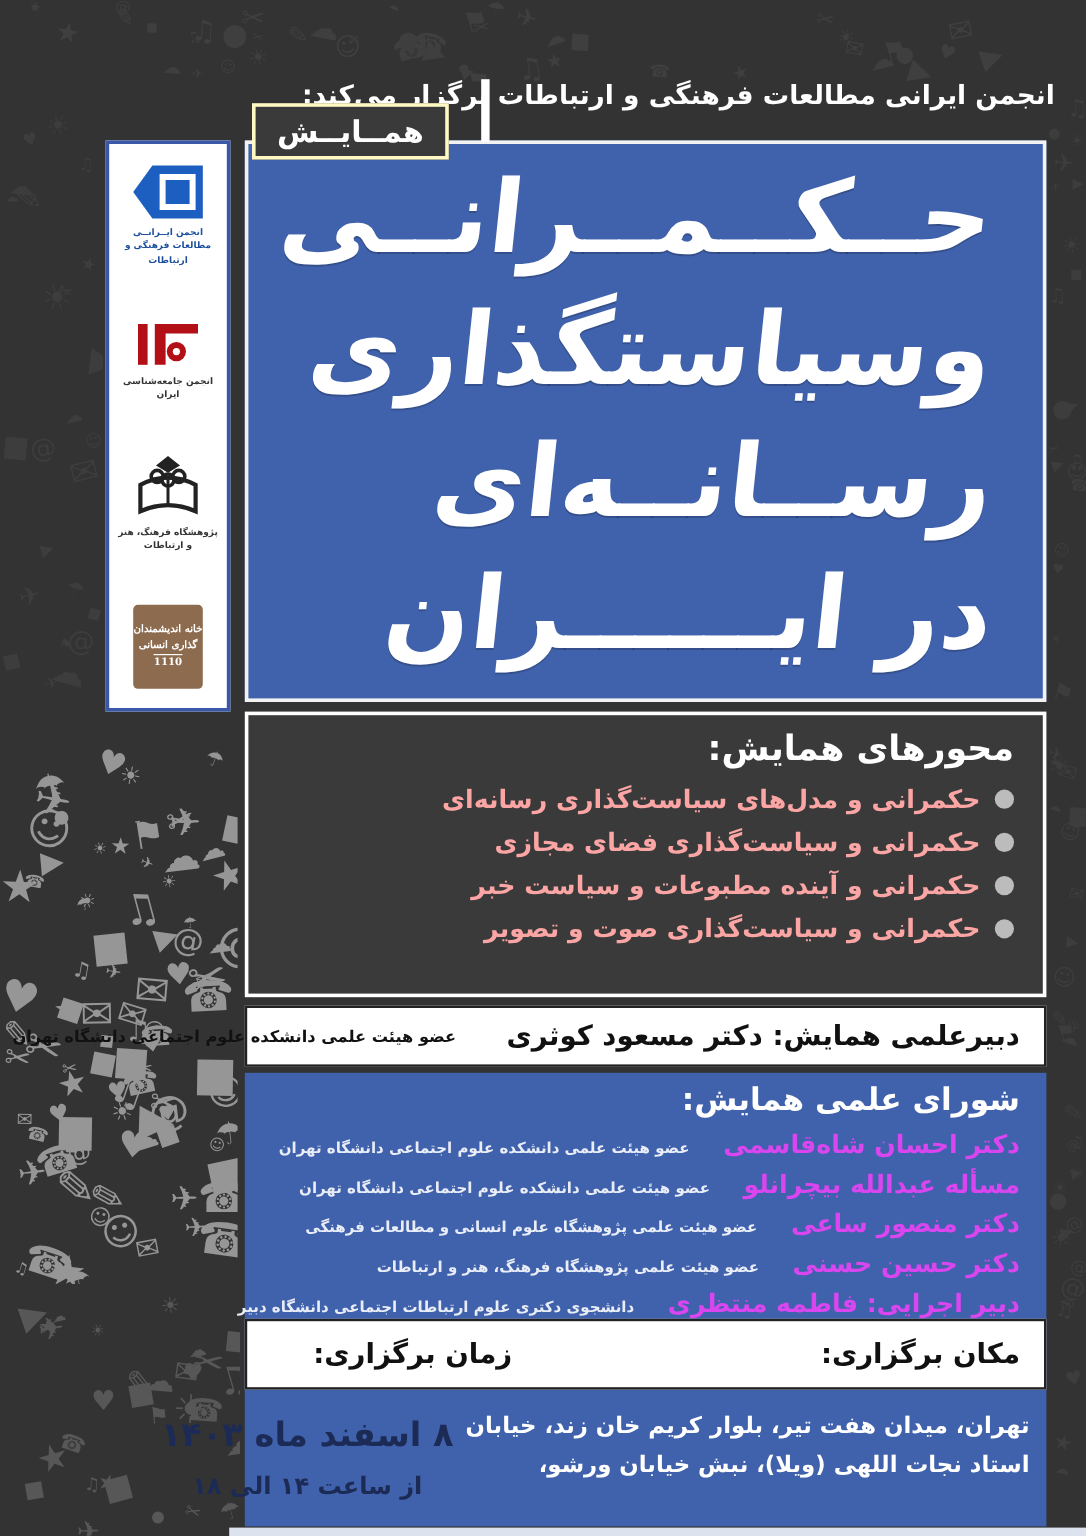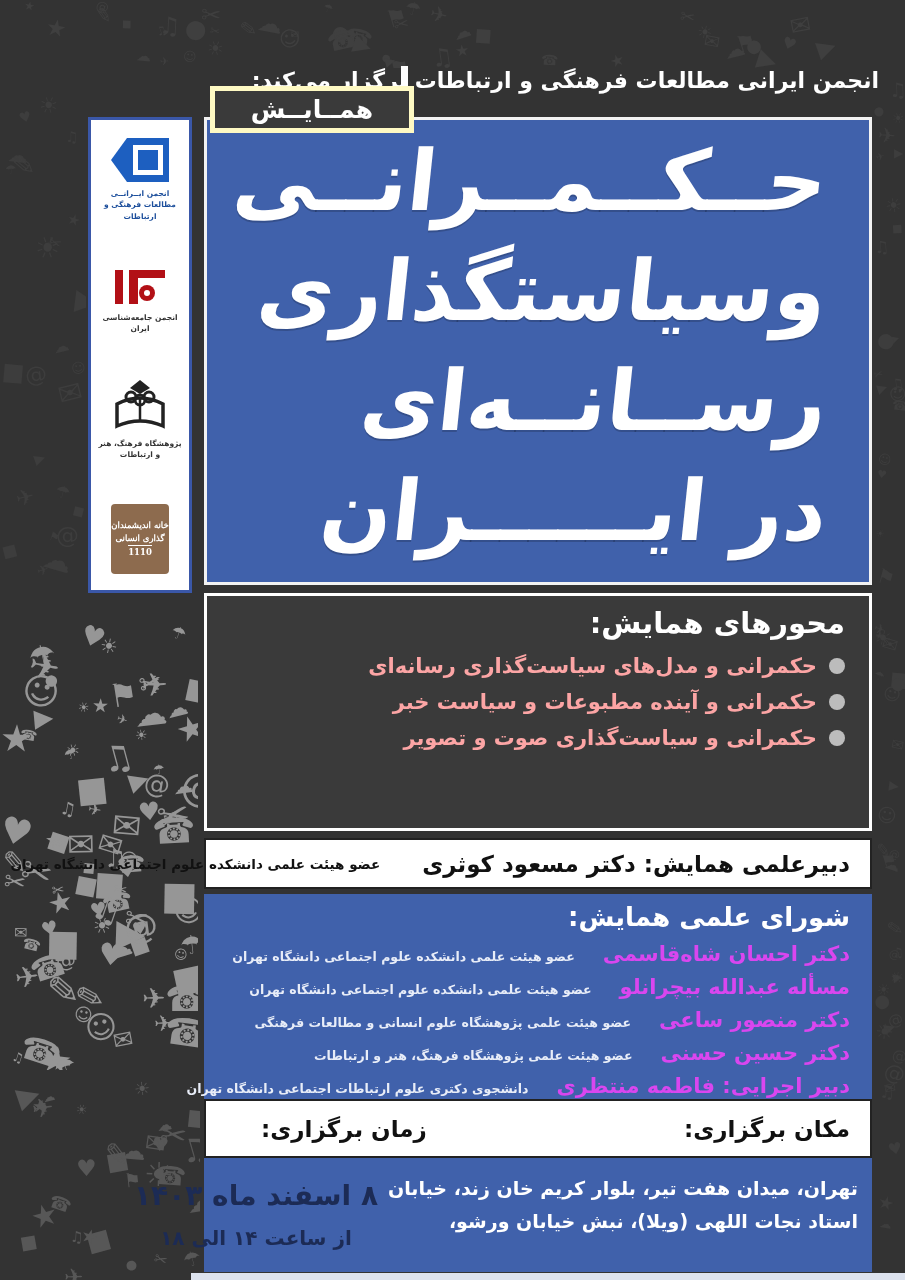--- a/index.html
+++ b/index.html
@@ -14,22 +14,22 @@
   .icon-field{position:absolute;overflow:hidden;z-index:0;pointer-events:none;}
   .icon-field span{position:absolute;line-height:1;}
   
   .organizer{
     top:68px;right:26px;color:#ffffff;font-weight:bold;font-size:22px;
     z-index:3;letter-spacing:0;
   }
   .white-tick{left:401px;top:66px;width:7px;height:52px;background:#ffffff;z-index:3;}
   
   .badge{
-    left:210px;top:86px;width:204px;height:47px;background:#3a3a3a;
-    border:5px solid #fef9c3;box-sizing:border-box;z-index:5;
+    left:210px;top:86px;width:164px;height:47px;background:#3a3a3a;
+    border:3px solid #fef9c3;box-sizing:border-box;z-index:5;
     display:flex;align-items:center;justify-content:center;
   }
   .badge span{color:#fff;font-weight:bold;font-size:25px;}
   
   .title-box{
     left:204px;top:117px;width:668px;height:468px;background:#4061ab;
     border:3px solid #f2f2f2;box-sizing:border-box;z-index:2;
     padding:6px 42px 0 10px;
   }
   .title-line{
@@ -436,20 +436,24 @@
   </div>
 
   <div class="abs topics-box">
     <div class="topics-header">محورهای همایش:</div>
     <div class="topic-item">
       <span class="bullet"></span>
       <span>حکمرانی و مدل‌های سیاست‌گذاری رسانه‌ای</span>
     </div>
     <div class="topic-item">
       <span class="bullet"></span>
+      <span>حکمرانی و سیاست‌گذاری فضای مجازی</span>
+    </div>
+    <div class="topic-item">
+      <span class="bullet"></span>
       <span>حکمرانی و آینده مطبوعات و سیاست خبر</span>
     </div>
     <div class="topic-item">
       <span class="bullet"></span>
       <span>حکمرانی و سیاست‌گذاری صوت و تصویر</span>
     </div>
   </div>
 
   <div class="abs chair-box">
     <span class="chair-label">دبیرعلمی همایش: دکتر مسعود کوثری</span>
@@ -471,21 +475,21 @@
     <div class="council-row">
       <span class="council-name">دکتر منصور ساعی</span>
       <span class="council-affil">عضو هیئت علمی پژوهشگاه علوم انسانی و مطالعات فرهنگی</span>
     </div>
     <div class="council-row">
       <span class="council-name">دکتر حسین حسنی</span>
       <span class="council-affil">عضو هیئت علمی پژوهشگاه فرهنگ، هنر و ارتباطات</span>
     </div>
     <div class="council-row">
       <span class="council-name">دبیر اجرایی: فاطمه منتظری</span>
-      <span class="council-affil">دانشجوی دکتری علوم ارتباطات اجتماعی دانشگاه تهران</span>
+      <span class="council-affil">دانشجوی دکتری علوم ارتباطات اجتماعی دانشگاه دبیر</span>
     </div>
   </div>
 
   <div class="abs venue-time-box">
     <span class="vt-label">مکان برگزاری:</span>
     <span class="vt-time-wrap">
         <span class="vt-label">زمان برگزاری:</span>
       </span>
   </div>
 

